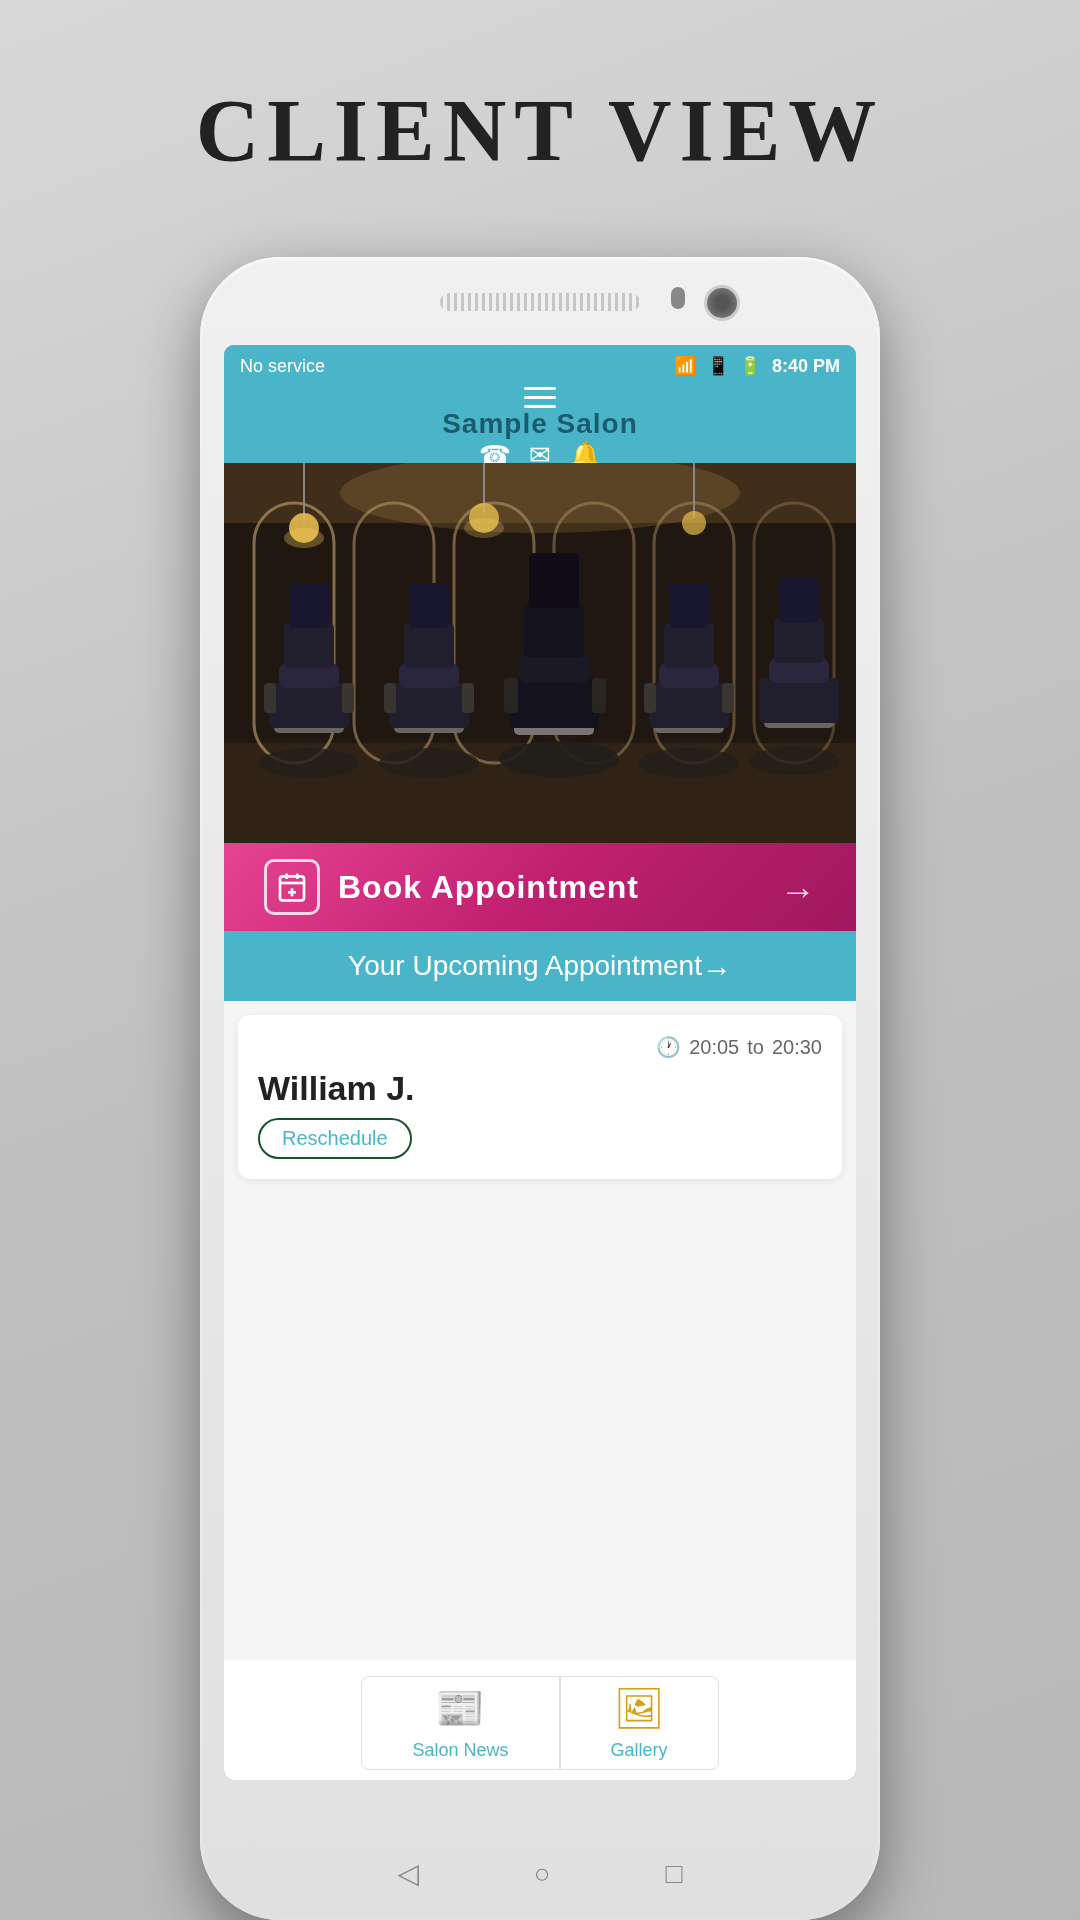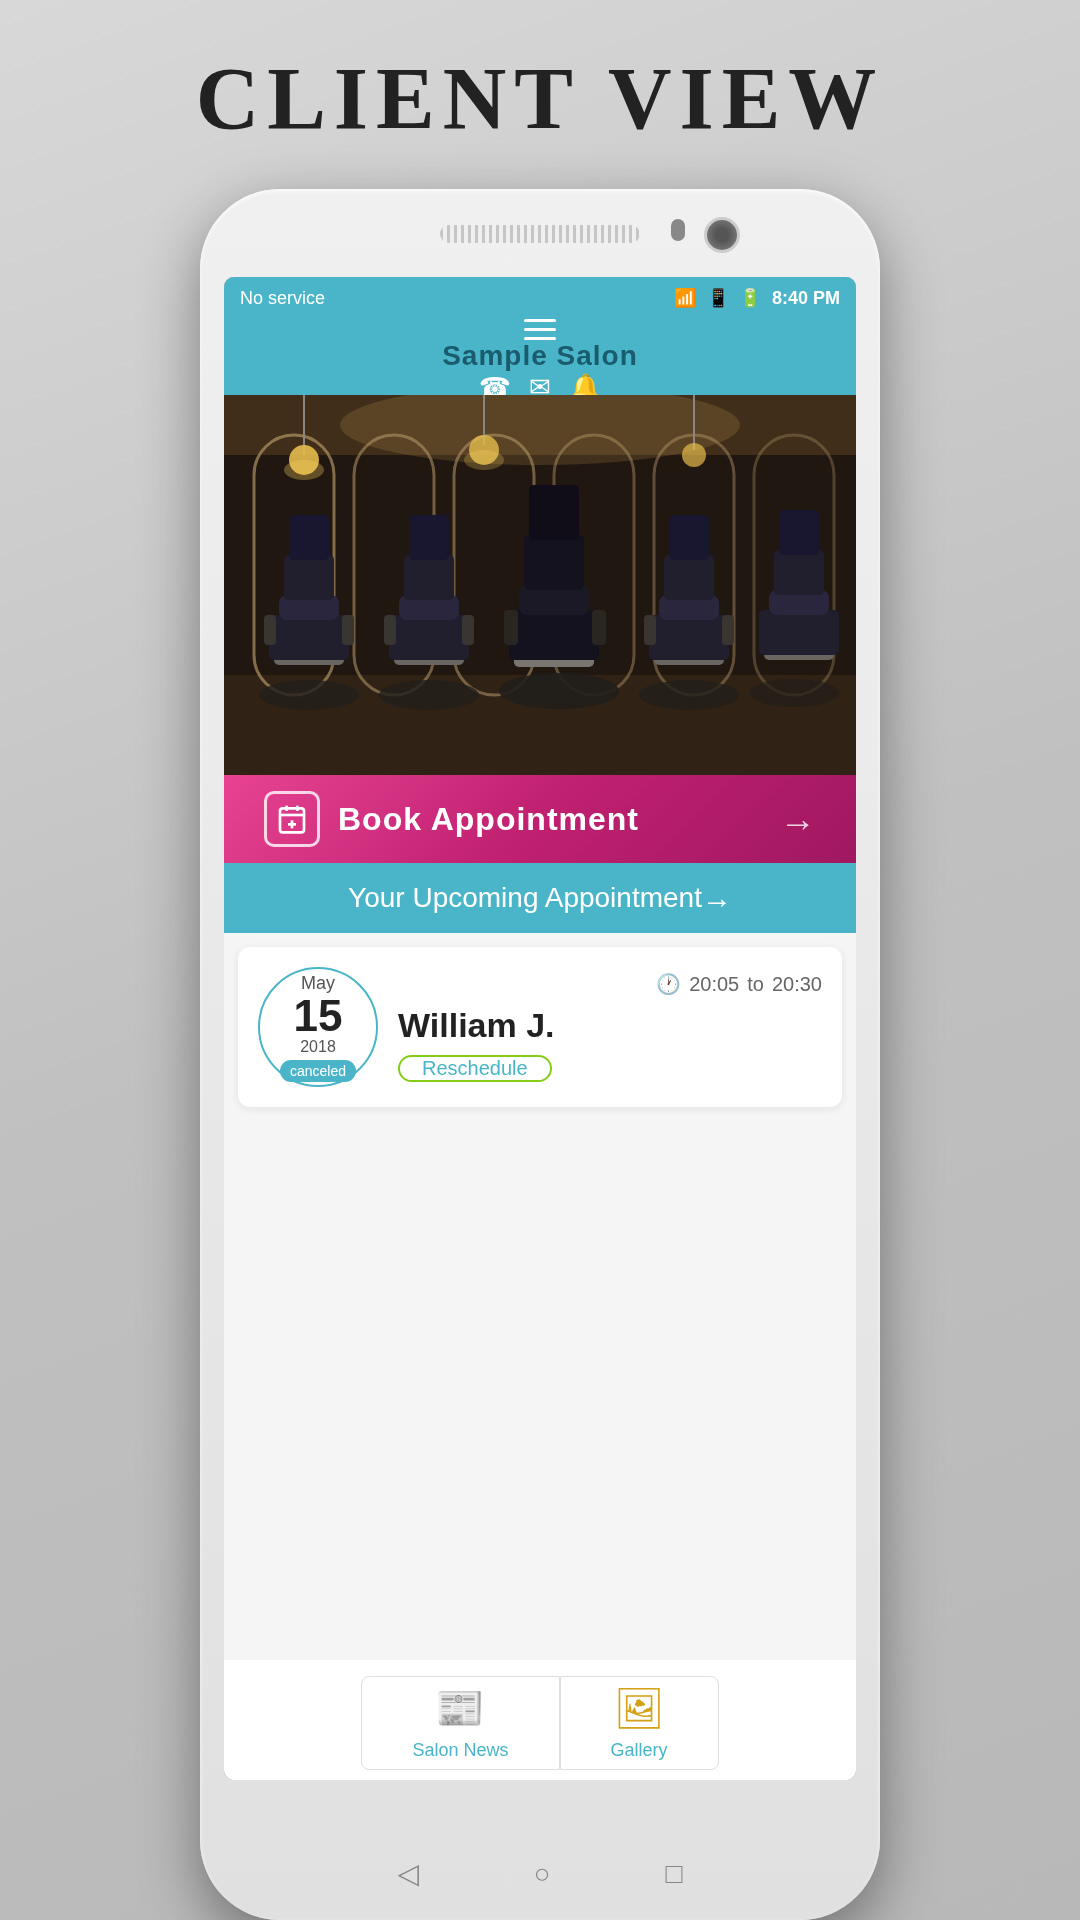--- a/index.html
+++ b/index.html
@@ -10,21 +10,21 @@
       background: linear-gradient(160deg, #d8d8d8 0%, #c0c0c0 50%, #b8b8b8 100%);
       display: flex;
       flex-direction: column;
       align-items: center;
       justify-content: flex-start;
       font-family: 'Arial', sans-serif;
       overflow: hidden;
     }
 
     .page-title {
-      margin-top: 48px;
+      margin-top: 80px;
       margin-bottom: 40px;
       font-family: 'Georgia', serif;
       font-size: 88px;
       font-weight: 900;
       letter-spacing: 8px;
       color: #222;
       text-transform: uppercase;
       font-variant: small-caps;
     }
 
@@ -32,20 +32,21 @@
       width: 680px;
       height: 1916px;
       background: linear-gradient(180deg, #f0f0f0 0%, #e0e0e0 100%);
       border-radius: 80px;
       box-shadow: 0 20px 60px rgba(0,0,0,0.4), inset 0 2px 4px rgba(255,255,255,0.8);
       display: flex;
       flex-direction: column;
       align-items: center;
       padding: 0;
       position: relative;
+      margin-top: 36px;
     }
 
     
     .phone-speaker {
       position: absolute;
       top: 36px;
       left: 50%;
       transform: translateX(-50%);
       width: 200px;
       height: 18px;
@@ -316,24 +317,24 @@
       justify-content: flex-end;
     }
 
     .appointment-name {
       font-size: 34px;
       font-weight: 700;
       color: #222;
     }
 
     .reschedule-btn {
-      border: 2px solid #84cc16;
+      border: 2px solid #14532d;
       background: white;
       color: #4ab5c8;
-      padding: 0 22px;
+      padding: 7px 22px;
       border-radius: 24px;
       font-size: 20px;
       cursor: pointer;
       width: fit-content;
     }
 
     
     .bottom-nav {
       background: white;
       display: flex;
@@ -532,26 +533,20 @@
         </div>
         <span class="book-arrow">→</span>
       </div>
 
       <div class="upcoming-bar">
         <span class="upcoming-label">Your Upcoming Appointment</span>
         <span class="upcoming-arrow">→</span>
       </div>
 
       <div class="appointment-card">
-        <div class="date-circle">
-          <span class="date-month">May</span>
-          <span class="date-day">15</span>
-          <span class="date-year">2018</span>
-          <span class="date-status">canceled</span>
-        </div>
         <div class="appointment-details">
           <div class="appointment-time">
             <span>🕐</span>
             <span>20:05</span>
             <span>to</span>
             <span>20:30</span>
           </div>
           <span class="appointment-name">William J.</span>
           <button class="reschedule-btn">Reschedule</button>
         </div>

